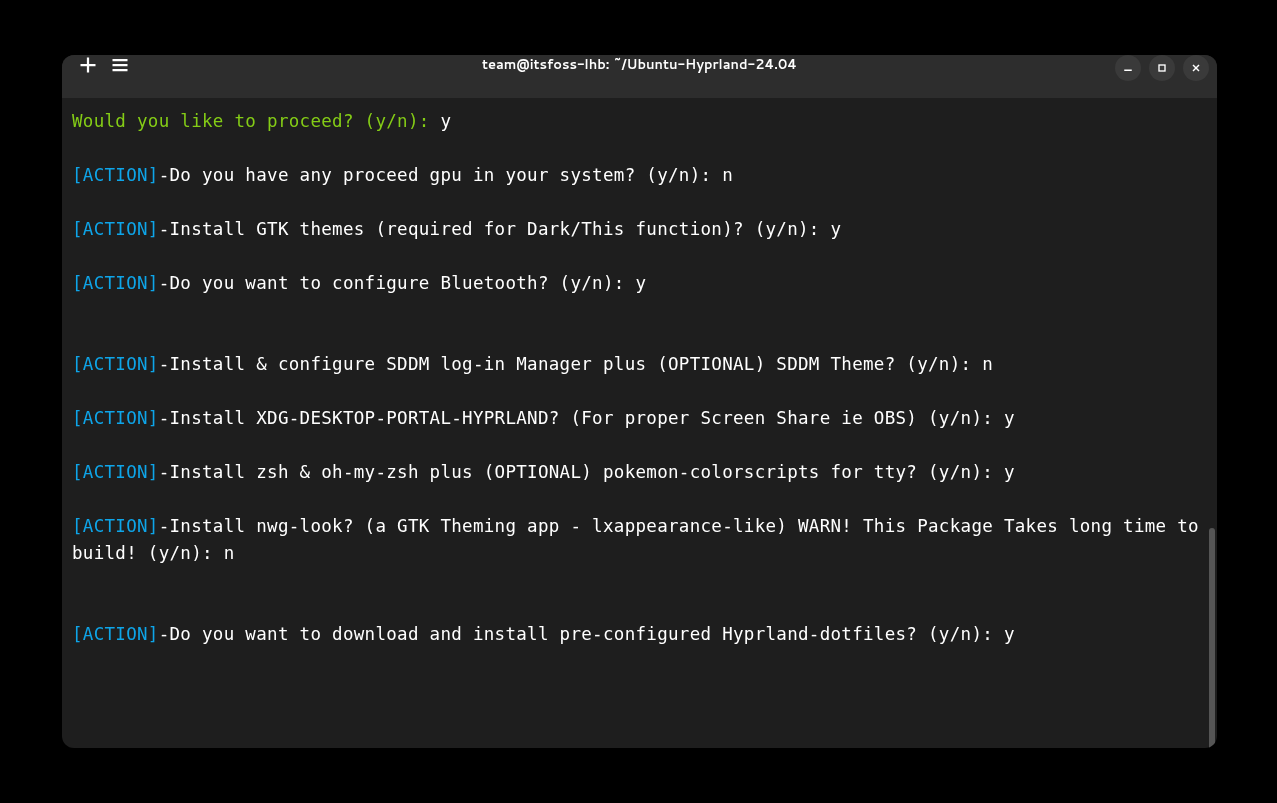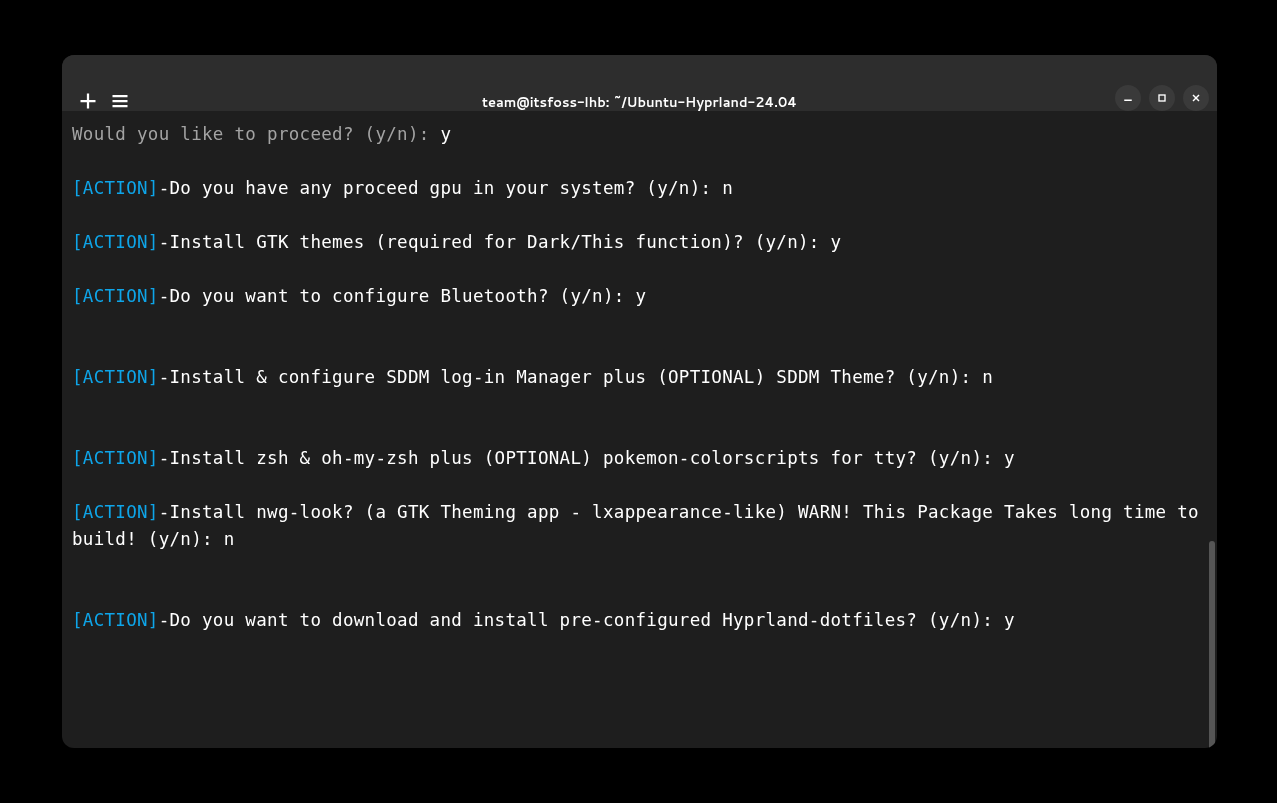--- a/index.html
+++ b/index.html
@@ -24,24 +24,24 @@
       width: 1155px;
       height: 693px;
       background: #1e1e1e;
       border-radius: 12px;
       overflow: hidden;
       display: flex;
       flex-direction: column;
     }
     
     .titlebar {
-      height: 56px;
+      height: 43px;
       background: #2d2d2d;
       display: flex;
-      align-items: flex-end;
+      align-items: flex-start;
       justify-content: space-between;
       padding: 0 8px;
       position: relative;
     }
     
     .title {
       position: absolute;
       left: 50%;
       transform: translateX(-50%);
       color: #ffffff;
@@ -106,21 +106,21 @@
       position: absolute;
       right: 2px;
       top: 430px;
       width: 6px;
       height: 240px;
       background: #555;
       border-radius: 3px;
     }
     
     .cyan {
-      color: #a3a3a3;
+      color: #84cc16;
     }
     
     .orange {
       color: #0ea5e9;
     }
     
     .white {
       color: #ffffff;
     }
     
@@ -185,20 +185,21 @@
     <div class="blank-line"></div>
 
     <div class="line"><span class="orange">[ACTION]</span><span class="white">-Do you want to configure Bluetooth? (y/n): y</span></div>
     <div class="blank-line"></div>
 
     <div class="blank-line"></div>
 
     <div class="line"><span class="orange">[ACTION]</span><span class="white">-Install &amp; configure SDDM log-in Manager plus (OPTIONAL) SDDM Theme? (y/n): n</span></div>
     <div class="blank-line"></div>
 
+    <div class="line"><span class="orange">[ACTION]</span><span class="white">-Install XDG-DESKTOP-PORTAL-HYPRLAND? (For proper Screen Share ie OBS) (y/n): y</span></div>
     <div class="blank-line"></div>
 
     <div class="line"><span class="orange">[ACTION]</span><span class="white">-Install zsh &amp; oh-my-zsh plus (OPTIONAL) pokemon-colorscripts for tty? (y/n): y</span></div>
     <div class="blank-line"></div>
 
     <div class="line"><span class="orange">[ACTION]</span><span class="white">-Install nwg-look? (a GTK Theming app - lxappearance-like) WARN! This Package Takes long time to build! (y/n): n</span></div>
     <div class="blank-line"></div>
 
     <div class="blank-line"></div>
 

